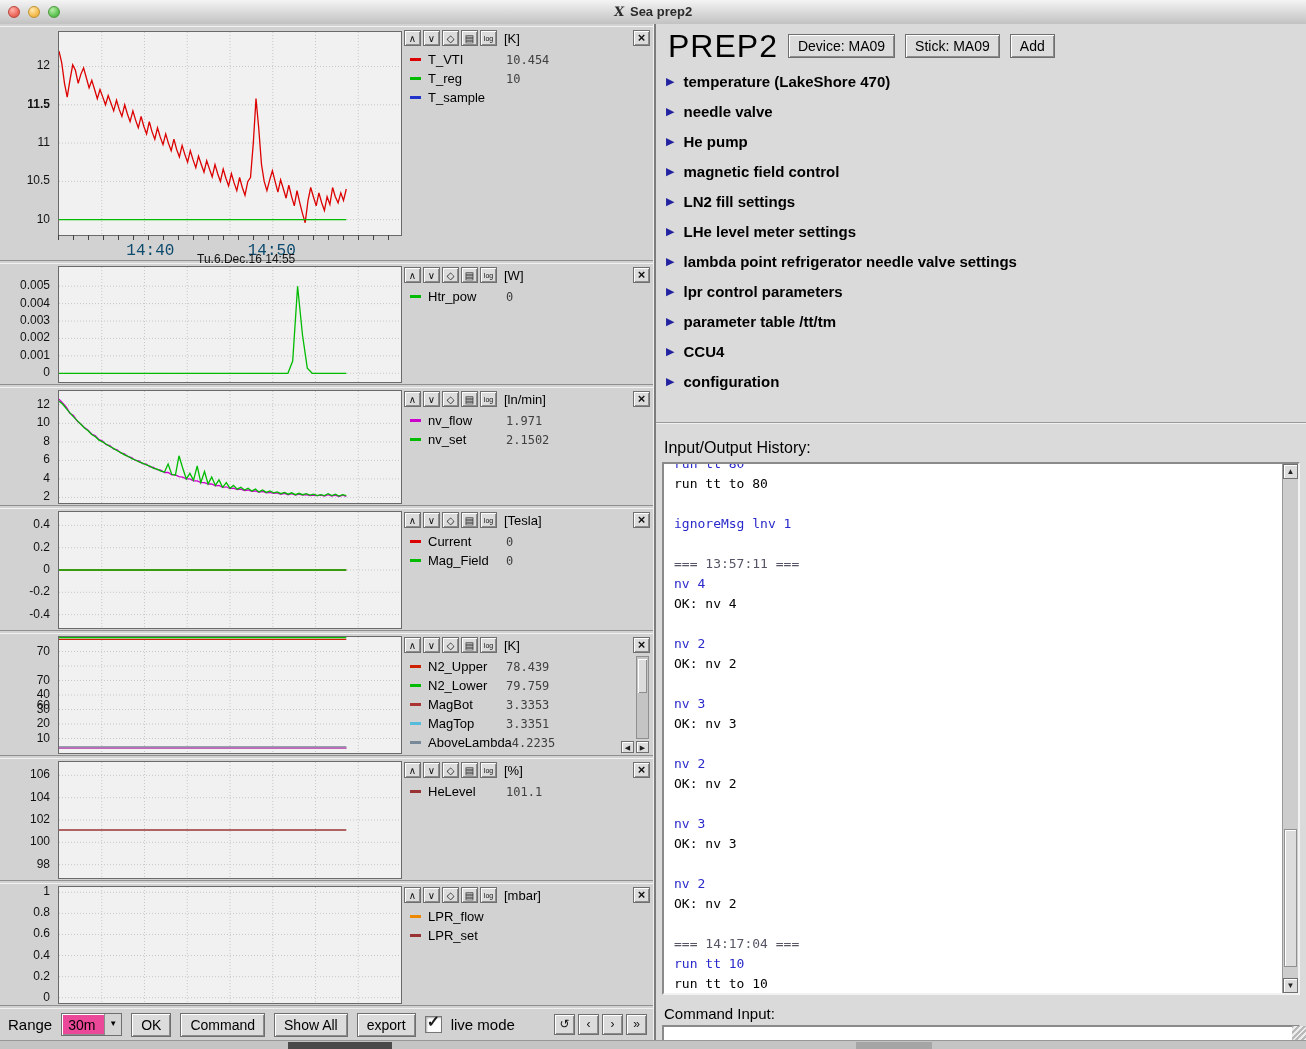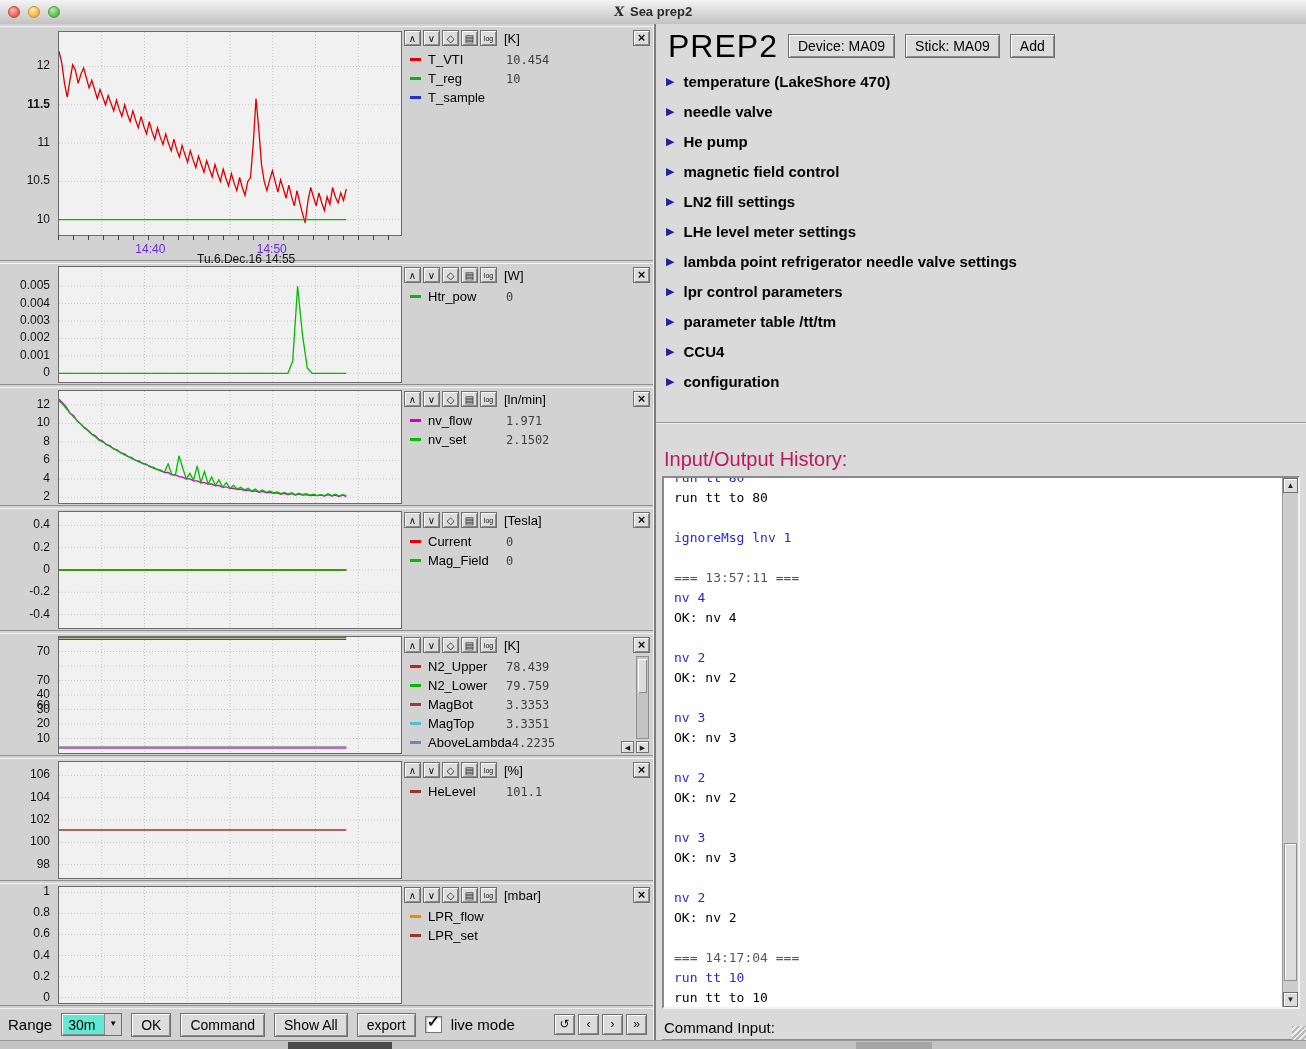--- a/index.html
+++ b/index.html
@@ -39,47 +39,47 @@
   .legend{margin-top:3px;padding-left:6px;}
   .lrow{display:flex;align-items:center;height:19px;font-size:13px;color:#000;}
   .ldash{width:11px;height:3px;margin-right:7px;flex:none;}
   .lname{display:inline-block;min-width:78px;white-space:nowrap;}
   .lval{font-family:"DejaVu Sans Mono",monospace;font-size:12px;color:#404040;white-space:nowrap;}
   .mini-scroll{position:absolute;right:1px;top:20px;bottom:14px;width:13px;background:#c4c4c4;border:1px solid #8f8f8f;box-sizing:border-box;}
   .mini-thumb{position:absolute;left:1px;right:1px;top:2px;height:42%;background:#dcdcdc;box-shadow:inset 1px 1px 0 #fff,inset -1px -1px 0 #8c8c8c;}
   .mini-arrows{position:absolute;right:1px;bottom:0;display:flex;gap:2px;}
   .mini-btn{width:13px;height:12px;font-size:7px;line-height:11px;text-align:center;background:#dcdcdc;border:1px solid #6f6f6f;box-shadow:inset 1px 1px 0 #fff;box-sizing:border-box;color:#222;}
   .xticks{position:absolute;left:58px;width:342px;height:5px;background:repeating-linear-gradient(90deg,#444 0 1px,transparent 1px 15px);}
-  .xlab{position:absolute;font-size:12px;color:#6d28d9;transform:translateX(-50%);white-space:nowrap;}
+  .xlab{position:absolute;font-size:16px;color:#0c4a6e;transform:translateX(-50%);white-space:nowrap;font-family:Liberation Mono, monospace;}
   .xdate{position:absolute;font-size:12px;color:#111;white-space:nowrap;}
 
   
   .bottom-bar{position:absolute;left:0;top:984px;width:653px;height:32px;background:#d2d2d2;border-top:1px solid #f0f0f0;
     display:flex;align-items:center;gap:9px;padding-left:8px;box-sizing:border-box;}
   .bb-label{font-size:15px;color:#000;white-space:nowrap;}
   .tkbtn{font-family:"Liberation Sans",sans-serif;font-size:14px;color:#000;background:#dcdcdc;border:1px solid #6f6f6f;
     box-shadow:inset 1px 1px 0 #fff,inset -1px -1px 0 #8c8c8c;padding:3px 9px;white-space:nowrap;cursor:default;}
-  .combo{display:flex;align-items:center;background:#5eead4;border:1px solid #6f6f6f;box-shadow:inset 1px 1px 0 #fff,inset -1px -1px 0 #8c8c8c;height:23px;box-sizing:border-box;}
+  .combo{display:flex;align-items:center;background:#ec4899;border:1px solid #6f6f6f;box-shadow:inset 1px 1px 0 #fff,inset -1px -1px 0 #8c8c8c;height:23px;box-sizing:border-box;}
   .combo-text{font-size:14px;padding:0 6px;min-width:30px;}
   .combo-arrow{width:16px;height:21px;line-height:20px;text-align:center;font-size:8px;border-left:1px solid #8c8c8c;background:#d4d4d4;}
   .cb{width:15px;height:15px;background:#fff;border:1px solid #777;box-shadow:inset 1px 1px 2px #aaa;display:inline-block;position:relative;flex:none;}
   .check{position:absolute;left:1px;top:-5px;font-size:16px;font-weight:bold;color:#1a1a1a;}
   .navgroup{margin-left:auto;margin-right:6px;display:flex;gap:3px;}
   .navbtn{width:21px;height:21px;line-height:19px;text-align:center;font-size:12px;color:#111;background:#dcdcdc;border:1px solid #6f6f6f;
     box-shadow:inset 1px 1px 0 #fff,inset -1px -1px 0 #8c8c8c;box-sizing:border-box;}
 
   
   .prep-header{display:flex;align-items:center;gap:10px;padding:6px 0 2px 12px;height:32px;flex:none;}
   .prep-title{font-size:32px;color:#000;letter-spacing:1px;}
   #sections{flex:none;padding-top:2px;}
   .section-row{display:flex;align-items:center;height:30px;padding-left:10px;gap:9px;}
   .tri{color:#2222a0;font-size:11px;line-height:11px;}
   .sec-label{font-weight:bold;font-size:15px;color:#000;white-space:nowrap;}
   .io-sep{margin-top:26px;border-top:1px solid #9a9a9a;border-bottom:1px solid #f0f0f0;flex:none;}
-  .io-label{font-size:20px;color:#be185d;padding:24px 0 5px 8px;flex:none;}
+  .io-label{font-size:16px;color:#000000;padding:15px 0 5px 8px;flex:none;}
   .history{position:relative;margin:0 6px;height:533px;background:#ffffff;border:2px solid;border-color:#8a8a8a #f2f2f2 #f2f2f2 #8a8a8a;box-sizing:border-box;overflow:hidden;flex:none;}
   .hist-text{position:absolute;left:10px;top:-10px;right:22px;font-family:"DejaVu Sans Mono",monospace;font-size:13px;line-height:20px;white-space:pre;}
   .hline.cmd{color:#2929cc;}
   .hline.resp{color:#000;}
   .hline.time{color:#555566;}
   .vscroll{position:absolute;right:0;top:0;bottom:0;width:16px;background:#cdcdcd;border-left:1px solid #999;box-sizing:border-box;}
   .sb-btn{height:15px;line-height:14px;text-align:center;font-size:8px;color:#222;background:#dcdcdc;border:1px solid #6f6f6f;box-shadow:inset 1px 1px 0 #fff;box-sizing:border-box;}
   .sb-btn.down{position:absolute;bottom:0;left:0;right:0;}
   .sb-btn.up{position:absolute;top:0;left:0;right:0;}
   .sb-thumb{position:absolute;left:1px;right:1px;top:69%;height:26%;background:#dcdcdc;border:1px solid #8f8f8f;box-shadow:inset 1px 1px 0 #fff;box-sizing:border-box;}

